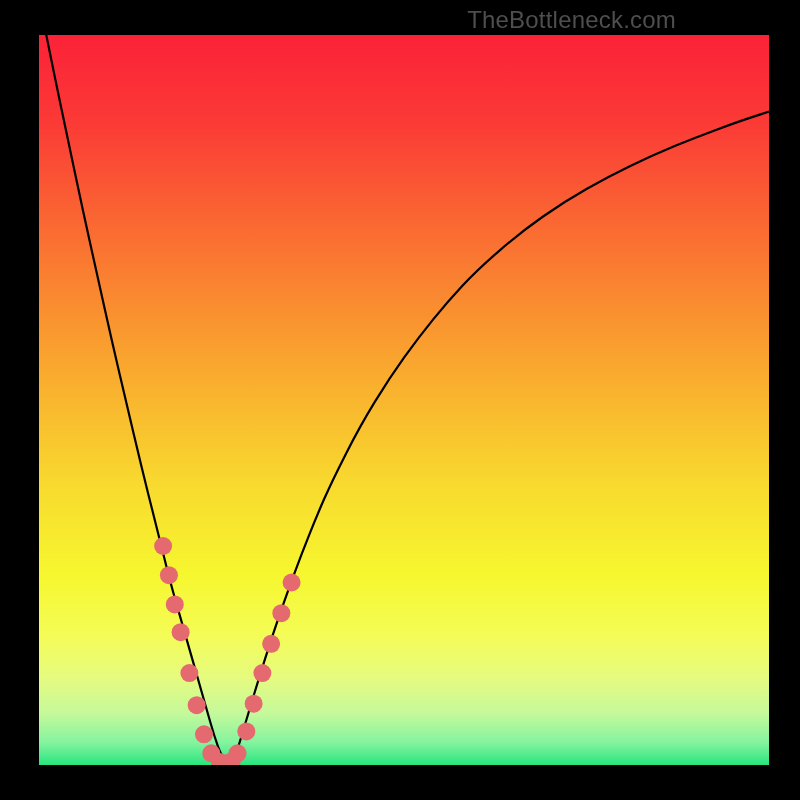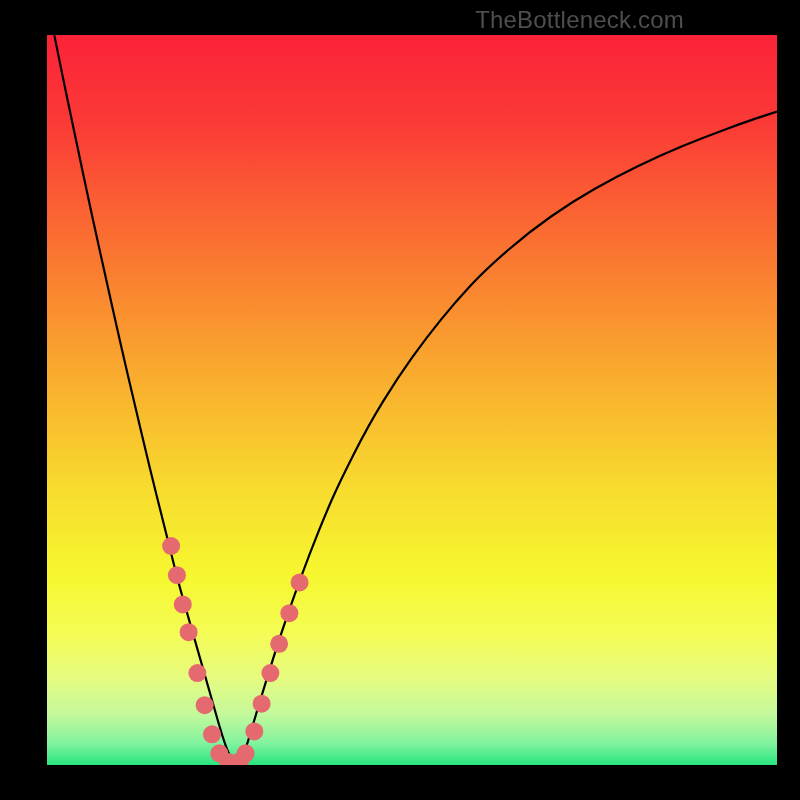--- a/index.html
+++ b/index.html
@@ -6,21 +6,21 @@
     margin: 0;
     padding: 0;
     width: 800px;
     height: 800px;
     overflow: hidden;
     background: #000;
     font-family: Arial, Helvetica, sans-serif;
   }
   .frame {
     position: absolute;
-    left: 12px;
+    left: 4px;
     top: 0;
     width: 712px;
     height: 800px;
     background: #000;
   }
   .plot {
     position: absolute;
     left: 35px;
     top: 35px;
     width: 730px;

